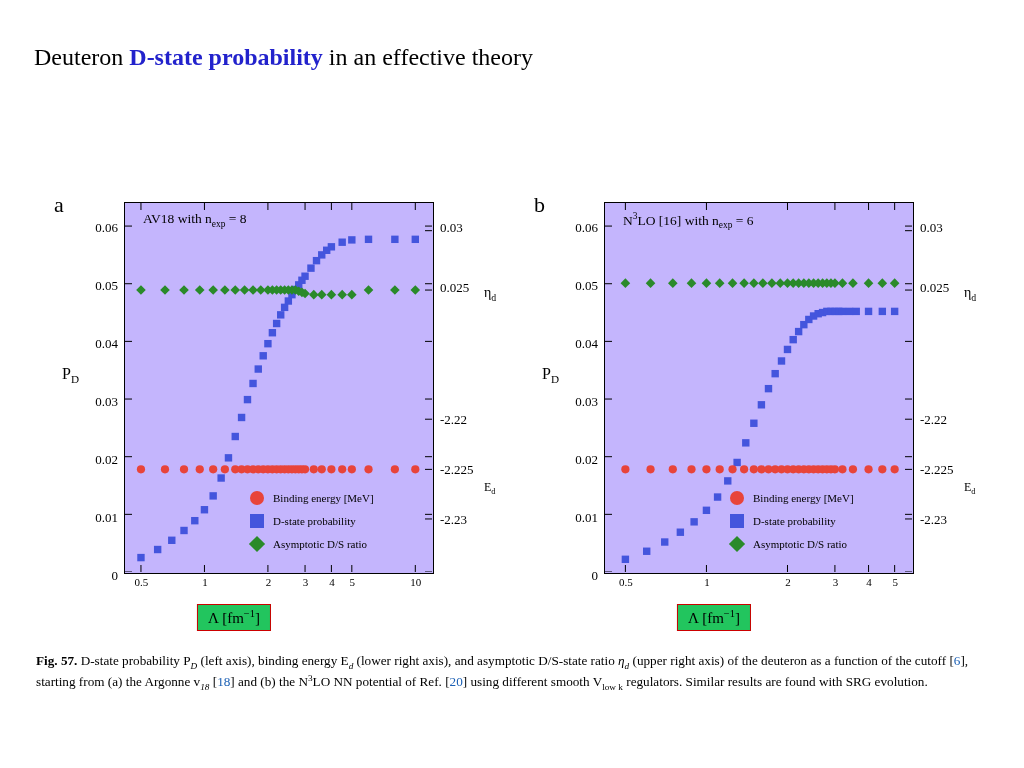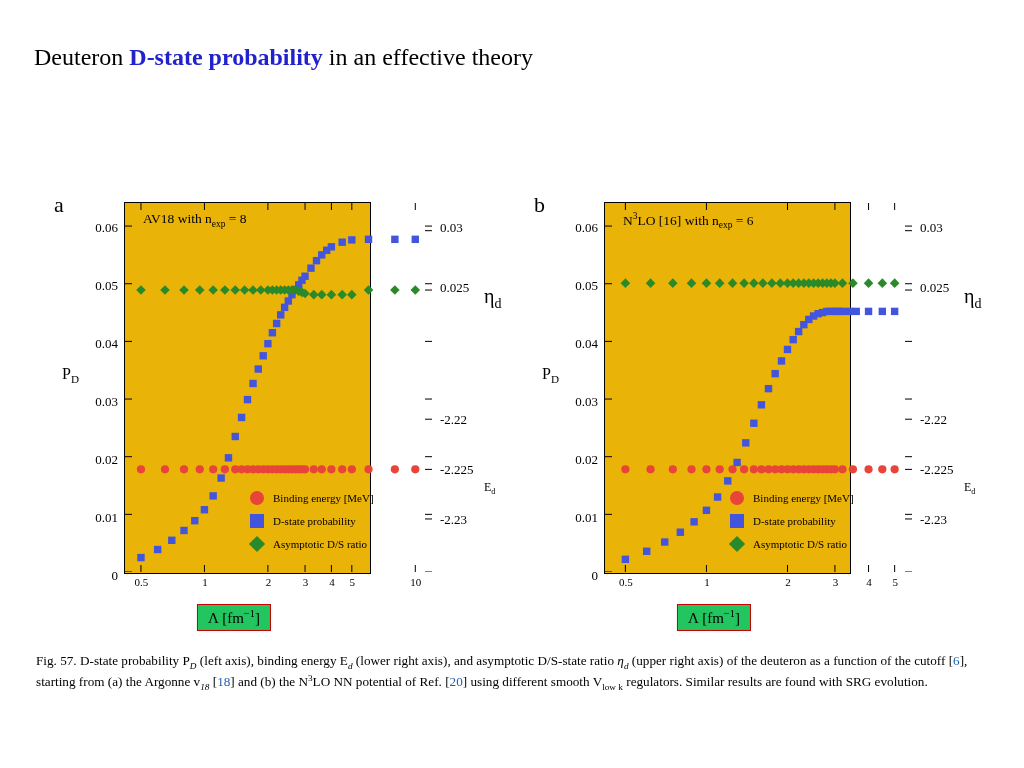--- a/index.html
+++ b/index.html
@@ -61,46 +61,46 @@
     position: absolute;
     left: 10px;
     top: 12px;
     font-size: 22px;
     font-family: "Liberation Serif", serif;
   }
   .plot-box {
     position: absolute;
     left: 80px;
     top: 22px;
-    width: 247px;
+    width: 310px;
     height: 372px;
     border: 1.5px solid #000;
     box-sizing: border-box;
-    background: #eab308;
+    background: #c4b5fd;
   }
   .inner-label {
     position: absolute;
     left: 18px;
     top: 8px;
     font-size: 13.5px;
     font-family: "Liberation Serif", serif;
     white-space: nowrap;
   }
   .axis-label-left {
     position: absolute;
     left: 18px;
     top: 185px;
     font-size: 16px;
     font-family: "Liberation Serif", serif;
   }
   .axis-label-eta {
     position: absolute;
     left: 440px;
     top: 105px;
-    font-size: 20px;
+    font-size: 14px;
     font-family: "Liberation Serif", serif;
   }
   .axis-label-ed {
     position: absolute;
     left: 440px;
     top: 300px;
     font-size: 12px;
     font-family: "Liberation Serif", serif;
   }
   .ytick-left {
@@ -187,21 +187,21 @@
   .caption {
     position: absolute;
     left: 36px;
     top: 652px;
     width: 952px;
     font-size: 13.2px;
     line-height: 1.32;
     font-family: "Liberation Serif", serif;
     text-align: left;
   }
-  .caption b { font-weight: normal; }
+  .caption b { font-weight: bold; }
   .caption .lnk { color: #1a5fb4; }
   .caption i { font-style: italic; }
 
   svg { display: block; }
   sub { font-size: 0.7em; }
   sup { font-size: 0.7em; }
 </style>
 </head>
 <body>
 

